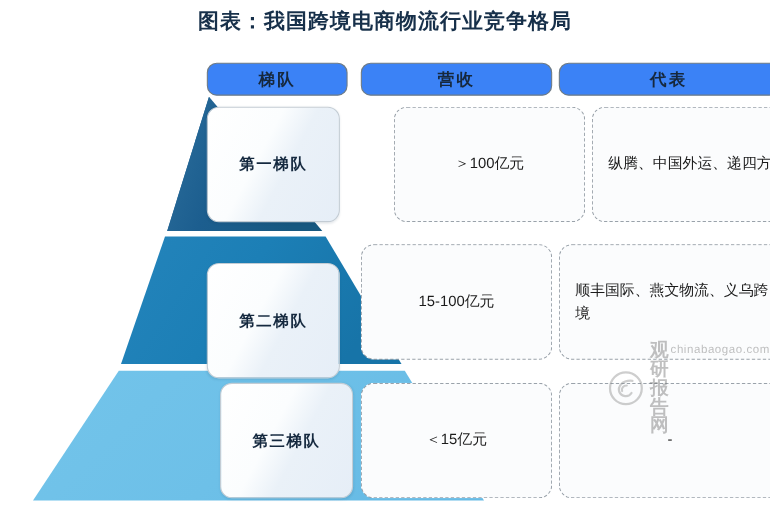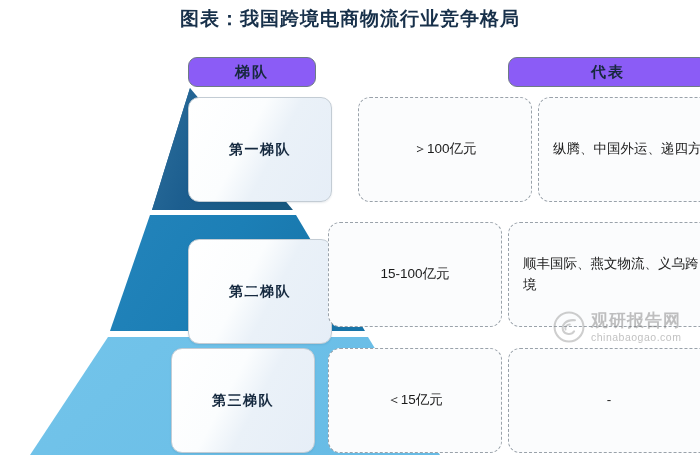--- a/index.html
+++ b/index.html
@@ -44,60 +44,60 @@
     position: absolute;
     left: 0;
     top: 0;
     width: 700px;
     height: 470px;
   }
 
   .hdr-cell {
     position: absolute;
     height: 30px;
-    background: #8b5cf6;
+    background: #3b82f6;
     border: 1.6px solid #6e7b85;
     border-radius: 9px;
     display: flex;
     align-items: center;
     justify-content: center;
     font-size: 15px;
     font-weight: bold;
     color: #16283d;
     letter-spacing: 2px;
     box-sizing: border-box;
   }
   #hdr-tier    { left: 188px; top: 57px; width: 128px; }
   #hdr-revenue { left: 328px; top: 57px; width: 174px; }
   #hdr-rep     { left: 508px; top: 57px; width: 200px; }
 
   .tier-badge {
     position: absolute;
-    width: 144px;
+    width: 121px;
     border: 1px solid #c3ccd4;
     border-radius: 11px;
     background:
       linear-gradient(118deg,
         #ffffff 0%,
         #fbfdfe 40%,
         #eaf1f8 58%,
         #e6eef7 100%);
     display: flex;
     align-items: center;
     justify-content: center;
     font-size: 14px;
     font-weight: bold;
     color: #15293f;
     letter-spacing: 1.5px;
     box-sizing: border-box;
     box-shadow: 0 1px 2px rgba(20,50,80,0.10);
   }
   #tier-badge-1 { left: 188px; top: 97px; height: 105px; }
   #tier-badge-2 { left: 188px; top: 222px; height: 105px; margin-top: 17px; }
-  #tier-badge-3 { left: 171px; top: 348px; height: 105px; }
+  #tier-badge-3 { left: 200px; top: 348px; height: 105px; }
 
   .dashed-cell {
     position: absolute;
     border: 1.5px dashed #9aa2aa;
     border-radius: 12px;
     background: #fbfcfd;
     display: flex;
     align-items: center;
     justify-content: center;
     text-align: center;
@@ -133,21 +133,20 @@
     pointer-events: none;
   }
   #watermark .wm-logo {
     width: 34px;
     height: 34px;
     margin-right: 5px;
     flex: 0 0 auto;
   }
   #watermark .wm-words {
     display: flex;
-    flex-direction: column;
     line-height: 1;
   }
   #watermark .wm-cn {
     font-size: 17px;
     font-weight: bold;
     color: #6b6b6b;
     letter-spacing: 1px;
   }
   #watermark .wm-en {
     font-size: 10.5px;
@@ -184,20 +183,21 @@
   <polygon points="190,88 293,210 152,210" fill="url(#gradTop)"></polygon>
 
   <polygon points="150,215 296,215 365,331 110,331" fill="url(#gradMid)"></polygon>
 
   <polygon points="108,337 368,337 440,455 30,455" fill="url(#gradBot)"></polygon>
 </svg>
 
 <div id="matrix">
 
   <div id="hdr-tier" class="hdr-cell">梯队</div>
+  <div id="hdr-revenue" class="hdr-cell">营收</div>
   <div id="hdr-rep" class="hdr-cell">代表</div>
 
   <div id="tier-badge-1" class="tier-badge">第一梯队</div>
   <div class="dashed-cell col-revenue row1">＞100亿元</div>
   <div class="dashed-cell col-rep row1" id="cell-rep-1">
     <span class="rep-text">纵腾、中国外运、递四方</span>
   </div>
 
   <div id="tier-badge-2" class="tier-badge">第二梯队</div>
   <div class="dashed-cell col-revenue row2">15-100亿元</div>

